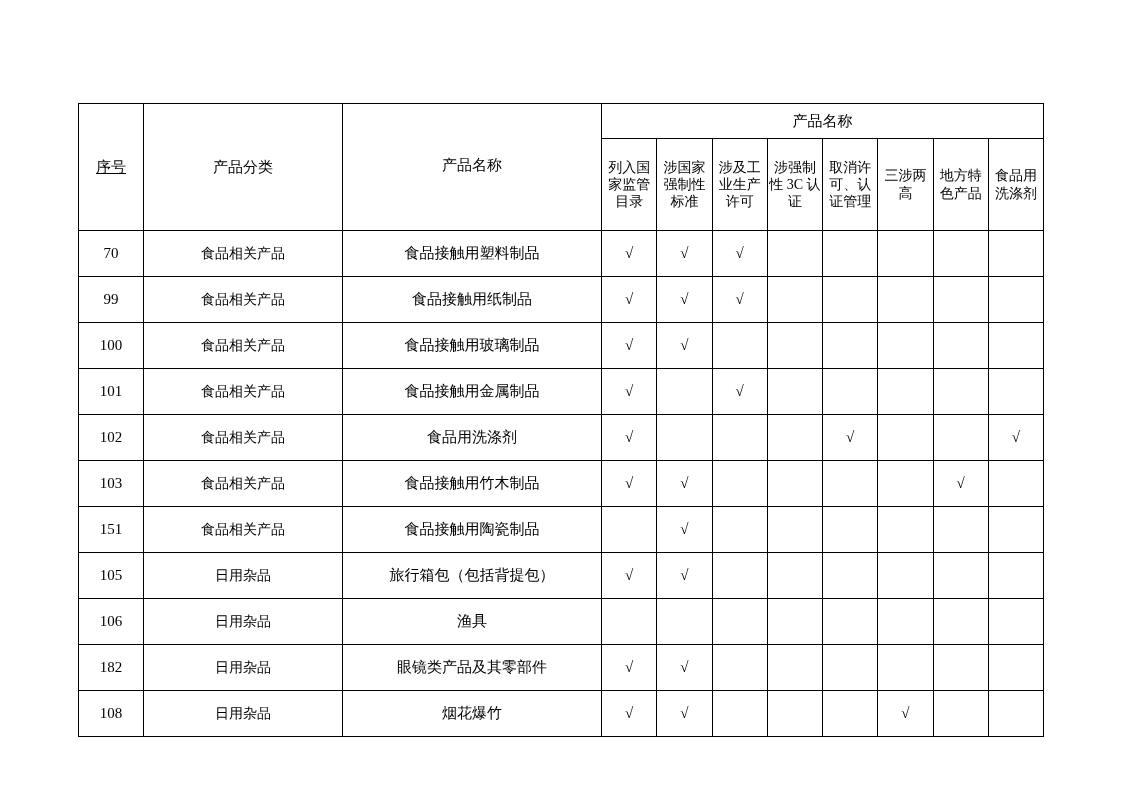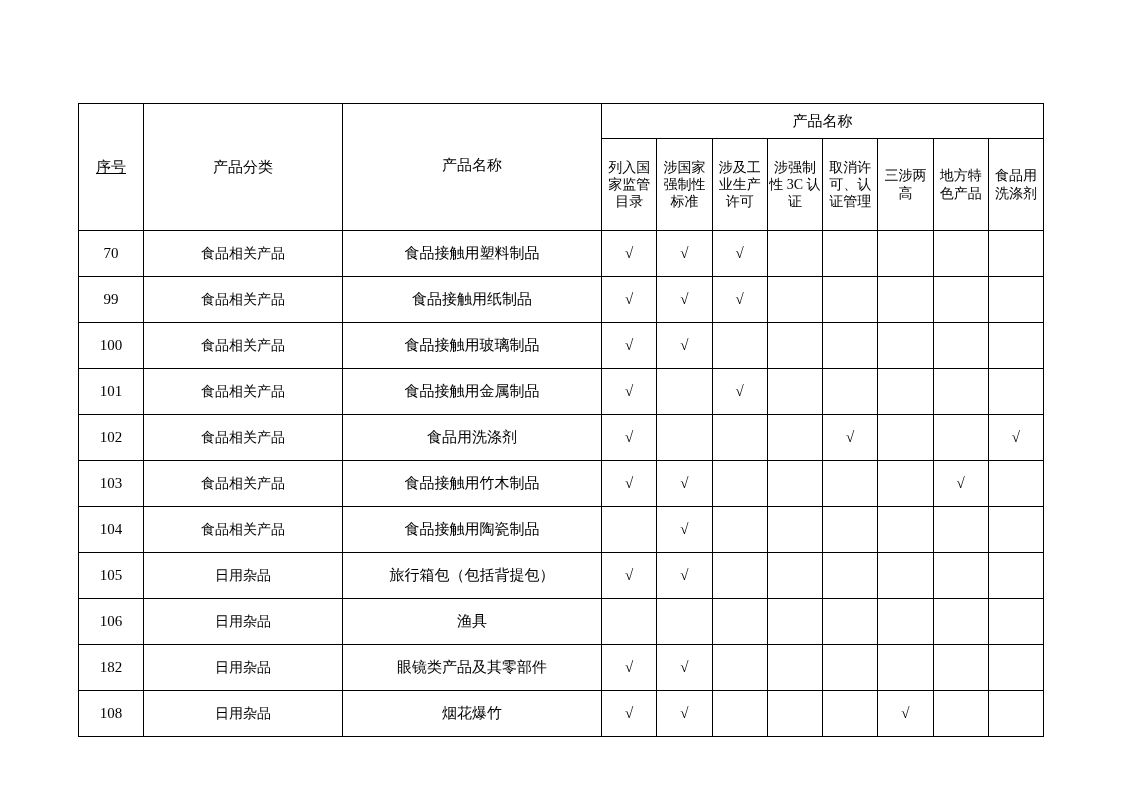--- a/index.html
+++ b/index.html
@@ -184,21 +184,21 @@
             <td class="mark c-1">√</td>
             <td class="mark c-2">√</td>
             <td class="mark c-3"></td>
             <td class="mark c-4"></td>
             <td class="mark c-5"></td>
             <td class="mark c-6"></td>
             <td class="mark c-7">√</td>
             <td class="mark c-8"></td>
           </tr>
           <tr>
-            <td class="cell-seq">104</td>
+            <td class="cell-seq">151</td>
             <td class="cell-cat">食品相关产品</td>
             <td class="cell-name">食品接触用陶瓷制品</td>
             <td class="mark c-1"></td>
             <td class="mark c-2">√</td>
             <td class="mark c-3"></td>
             <td class="mark c-4"></td>
             <td class="mark c-5"></td>
             <td class="mark c-6"></td>
             <td class="mark c-7"></td>
             <td class="mark c-8"></td>

